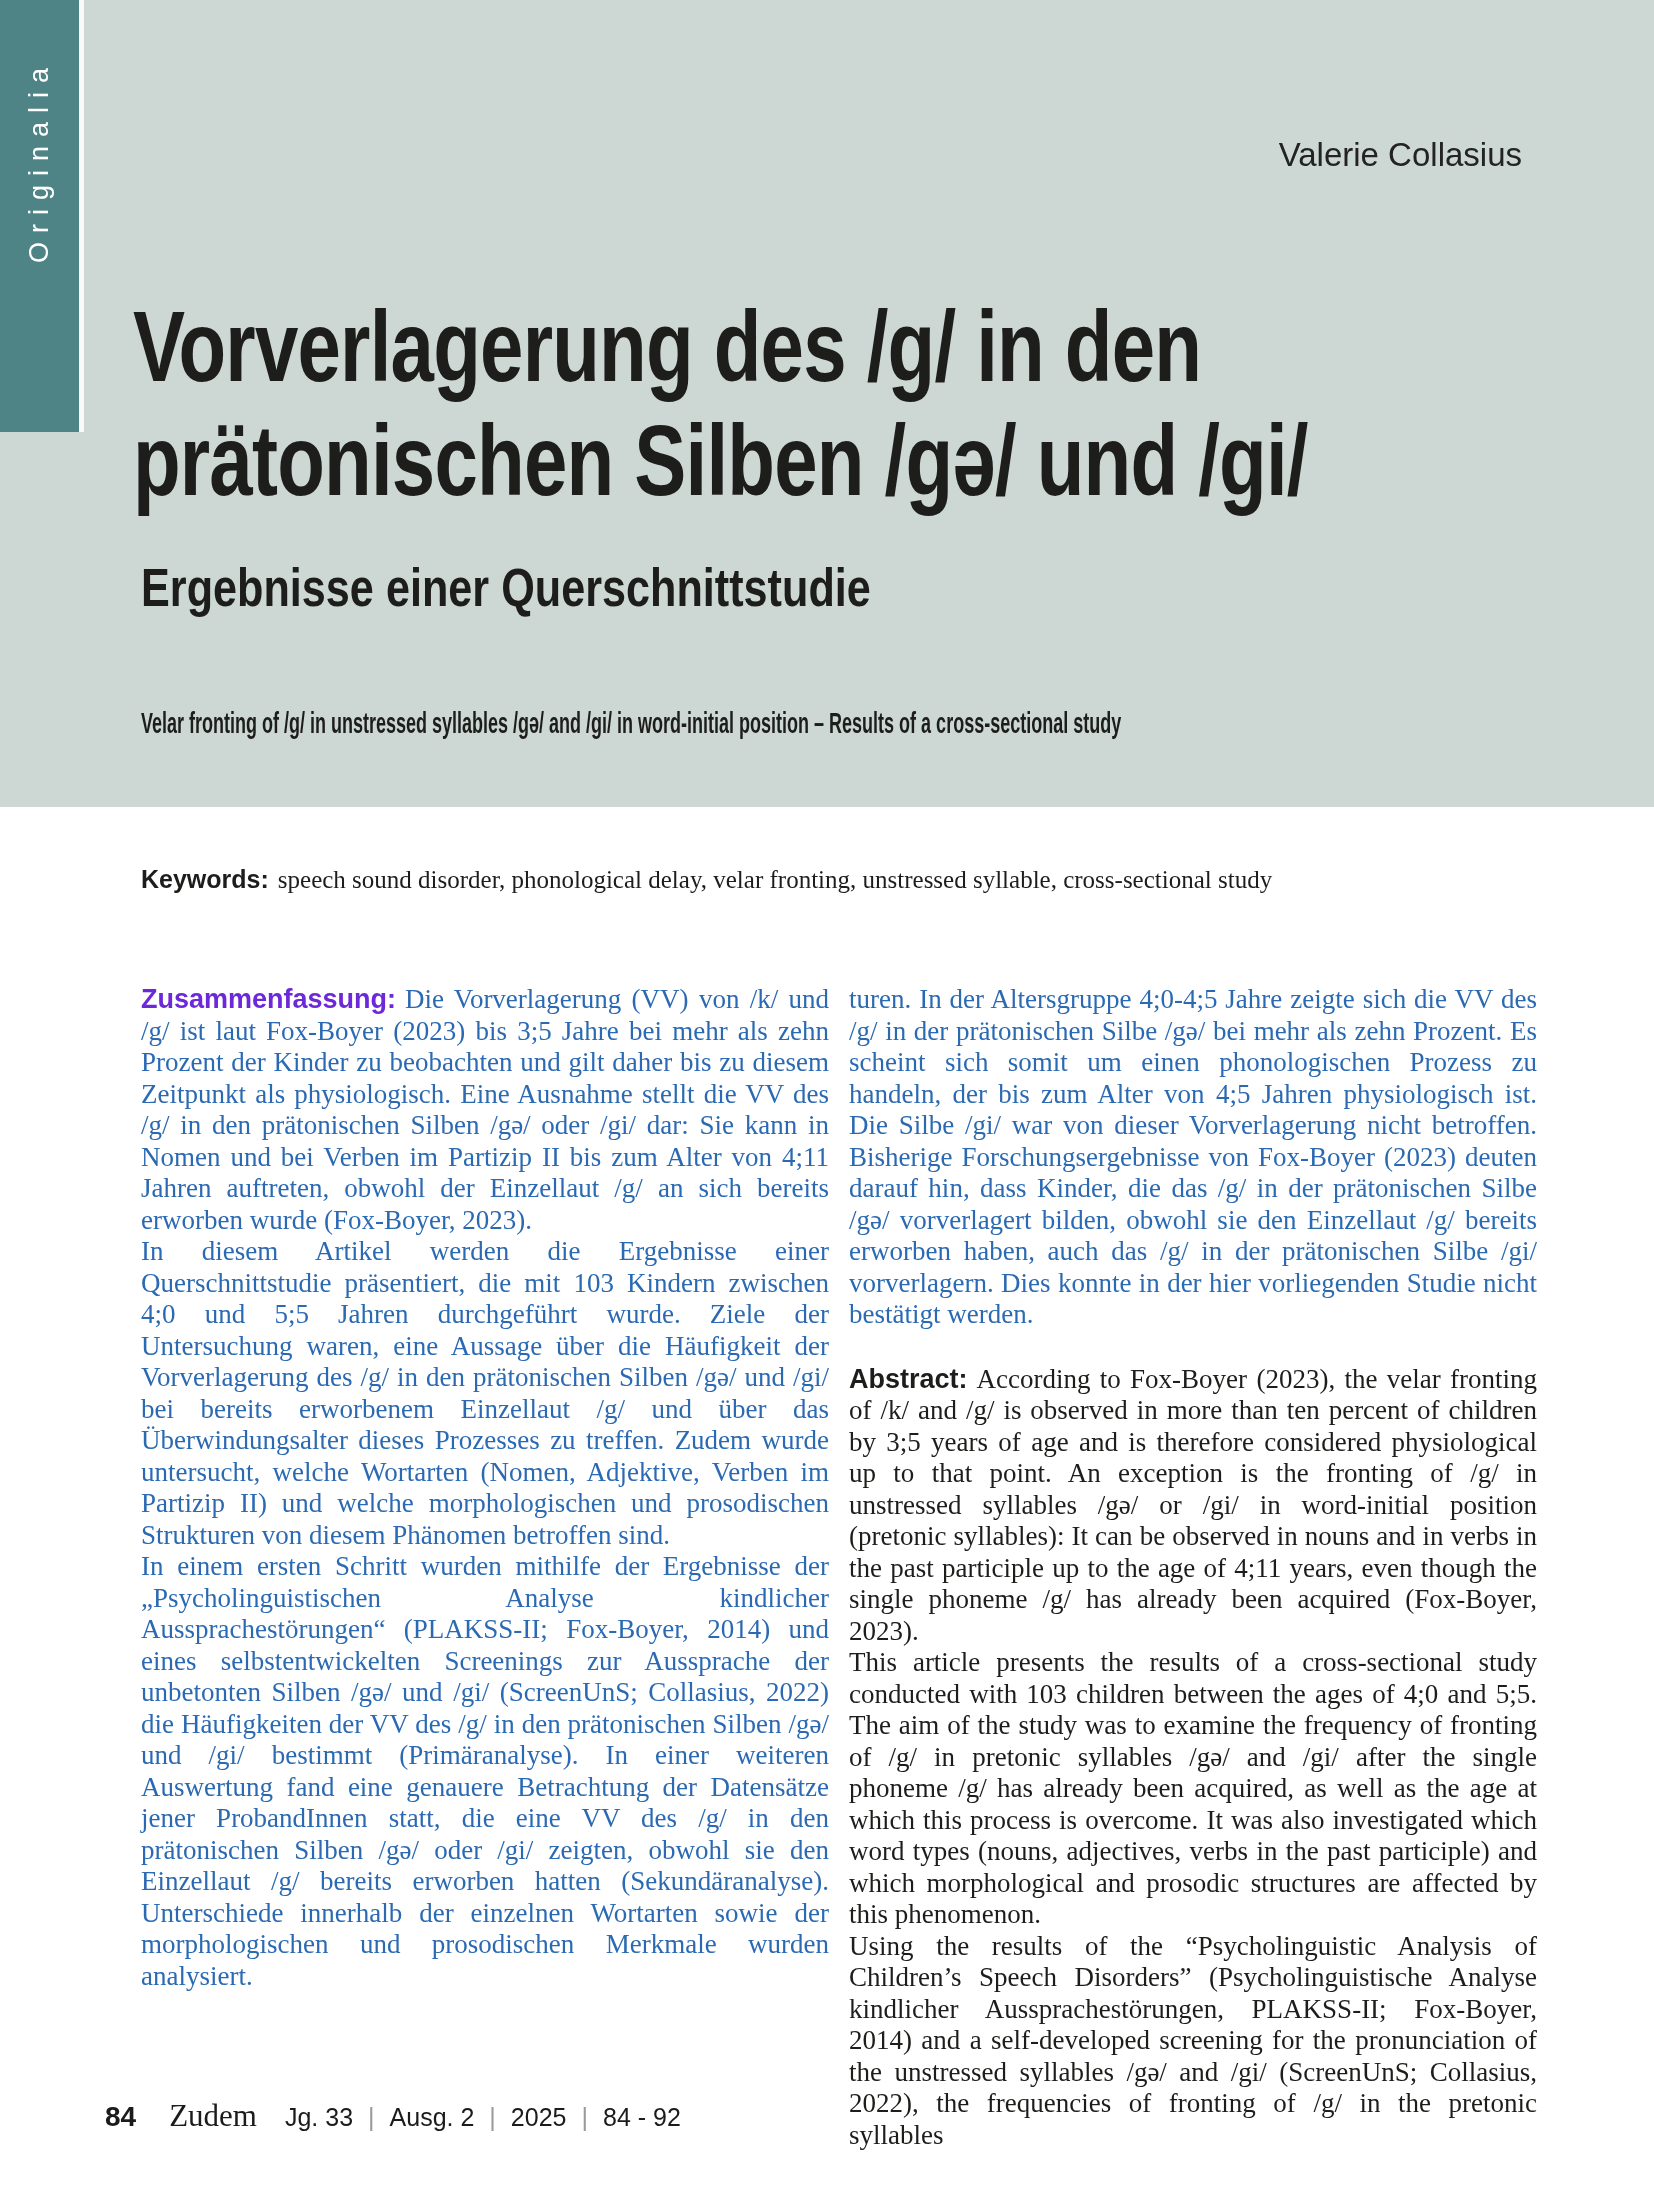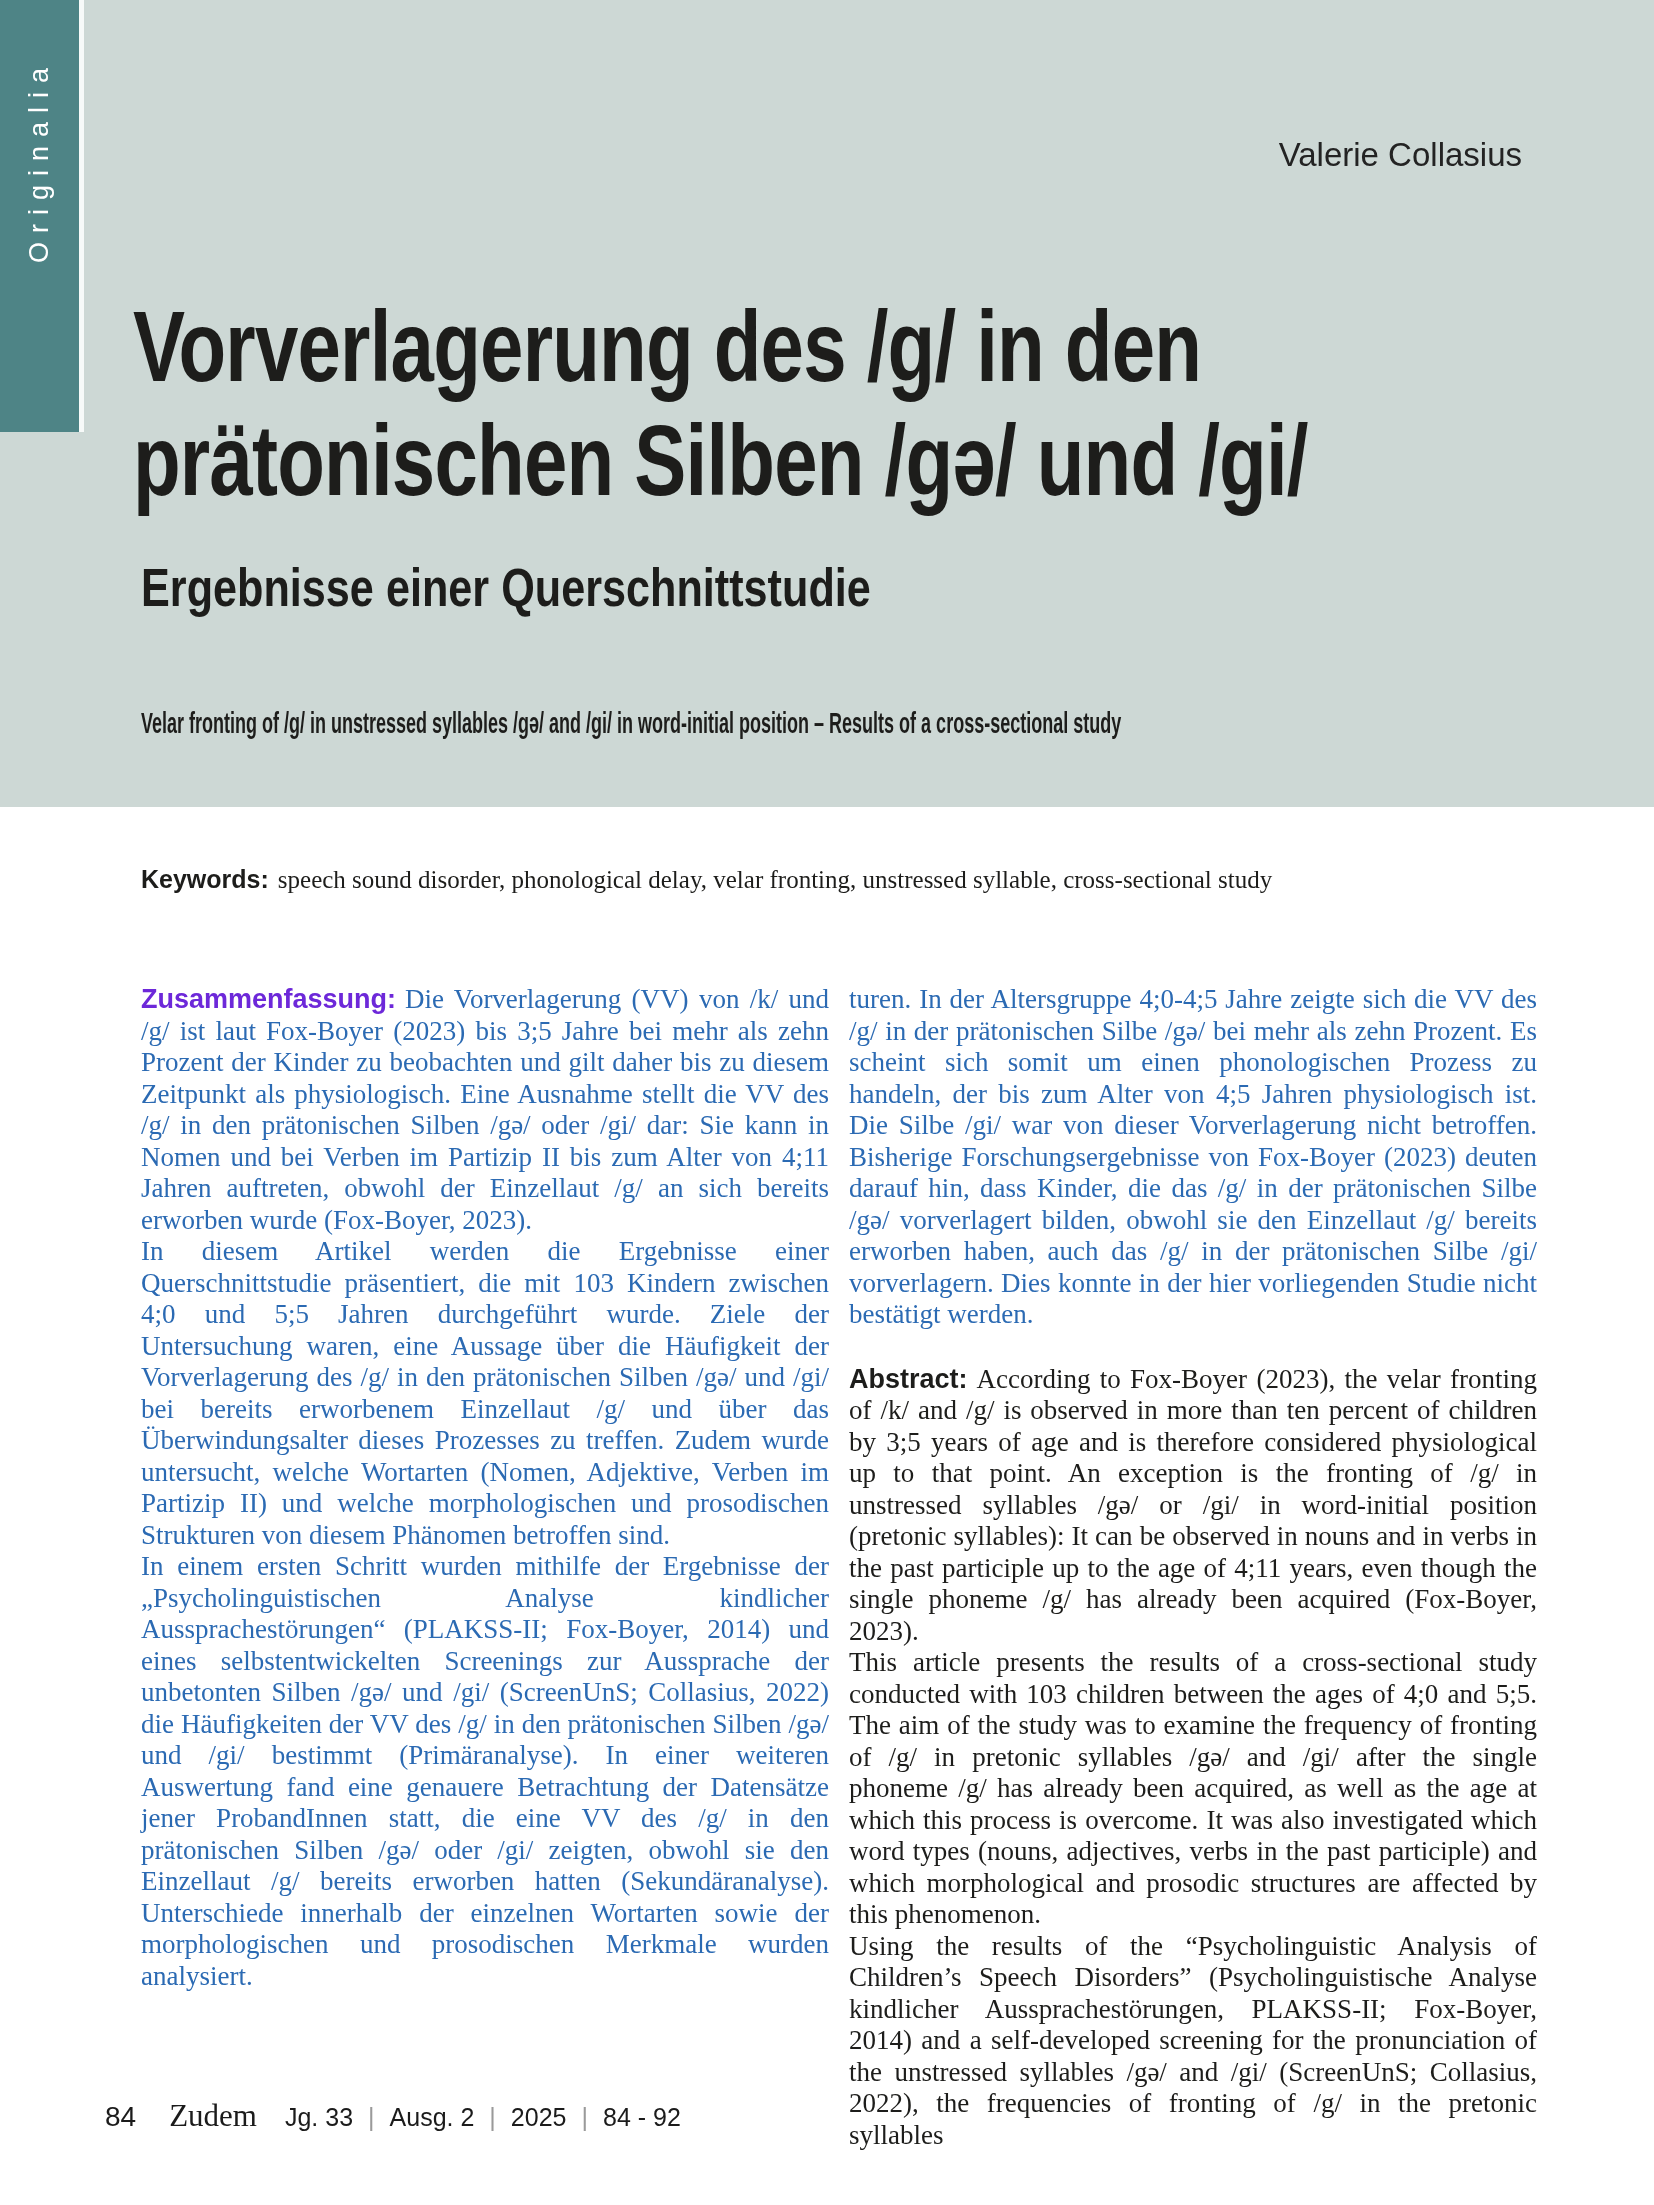--- a/index.html
+++ b/index.html
@@ -69,21 +69,21 @@
   .label-blue  { color:#6d28d9; }
   .black { color:#1d1d1b; }
   .abstract-start { margin-top:33px !important; }
   
   .footer {
     position:absolute; left:105px; top:2098px;
     display:flex; align-items:baseline;
     font-family:"Liberation Sans", sans-serif;
     font-size:25px; color:#1b1b1b; white-space:nowrap;
   }
-  .page-number { font-weight:400; font-size:28px; margin-right:33px; }
+  .page-number { font-weight:700; font-size:28px; margin-right:33px; }
   .journal-name { font-family:"Liberation Serif", serif; font-size:31px; margin-right:28px; }
   .footer-sep { color:#9a9a9a; padding:0 15px; font-weight:300; }
 </style>
 </head>
 <body>
 
 <div class="page">
 
   <div class="header-bg"></div>
 

